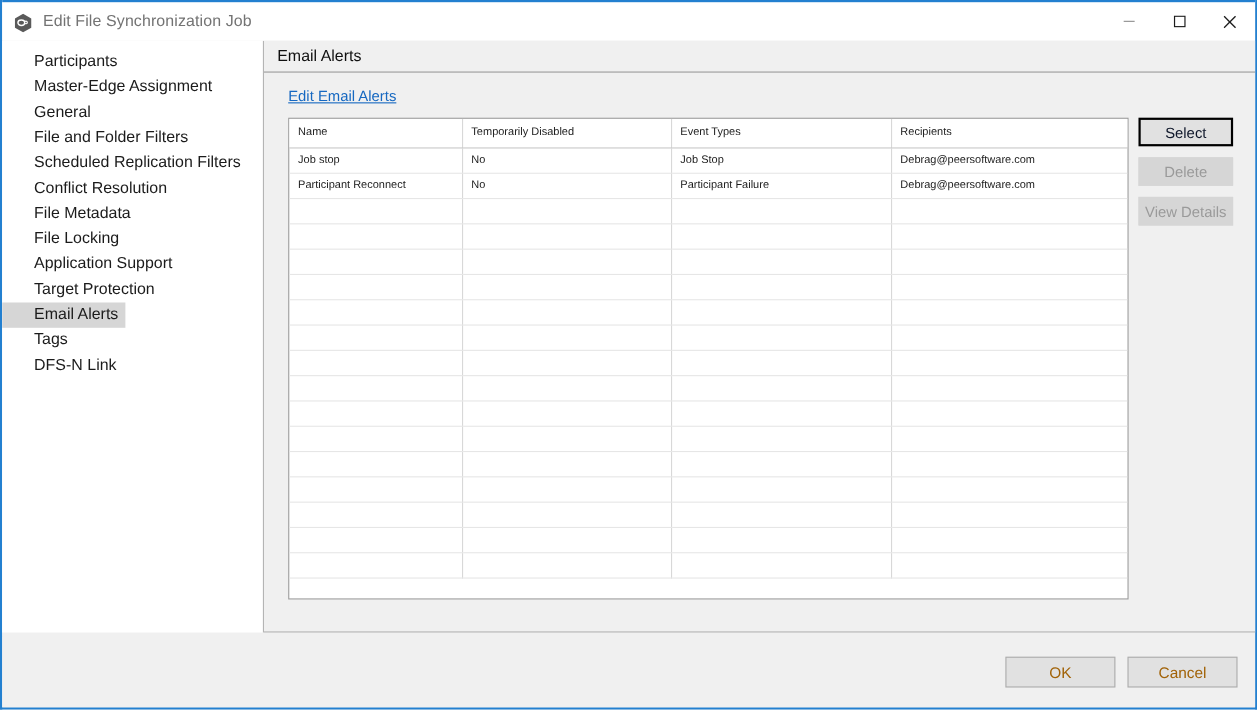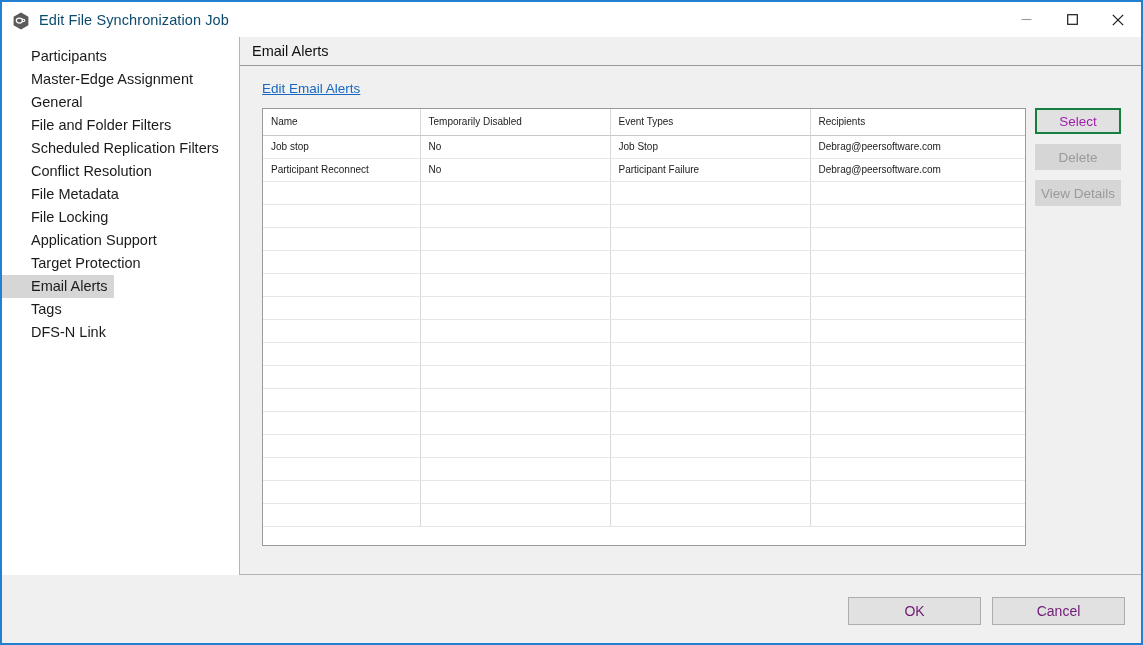--- a/index.html
+++ b/index.html
@@ -42,21 +42,21 @@
     width: 18px;
     height: 18px;
     margin-left: 10px;
     margin-right: 9px;
     flex: 0 0 auto;
     position: relative;
     top: 1px;
   }
   #title-text {
     font-size: 14.5px;
-    color: #0c4a6e;
+    color: #737373;
     letter-spacing: 0.1px;
     white-space: nowrap;
     text-align: center;
   }
   #wincontrols {
     margin-left: auto;
     display: flex;
     height: 35px;
   }
   .winbtn {
@@ -204,47 +204,47 @@
     font-size: 13.5px;
     font-family: "Liberation Sans", sans-serif;
     display: flex;
     align-items: center;
     justify-content: center;
     box-sizing: border-box;
     margin-bottom: 10px;
   }
   .sbtn.primary {
     background: #e1e1e1;
-    border: 2px solid #15803d;
-    color: #a21caf;
+    border: 2px solid #000000;
+    color: #0f172a;
   }
   .sbtn.disabled {
     background: #d6d6d6;
     border: 1px solid #d6d6d6;
     color: #9a9a9a;
   }
 
   
   #footer {
     height: 64px;
     min-height: 64px;
     background: #f0f0f0;
     display: flex;
     align-items: center;
     justify-content: flex-end;
     padding-right: 16px;
     box-sizing: border-box;
   }
   .fbtn {
-    width: 133px;
+    width: 100px;
     height: 28px;
     background: #e1e1e1;
     border: 1px solid #adadad;
     font-size: 14px;
-    color: #701a75;
+    color: #a16207;
     display: flex;
     align-items: center;
     justify-content: center;
     box-sizing: border-box;
     margin-left: 11px;
   }
 </style>
 </head>
 <body>
 

